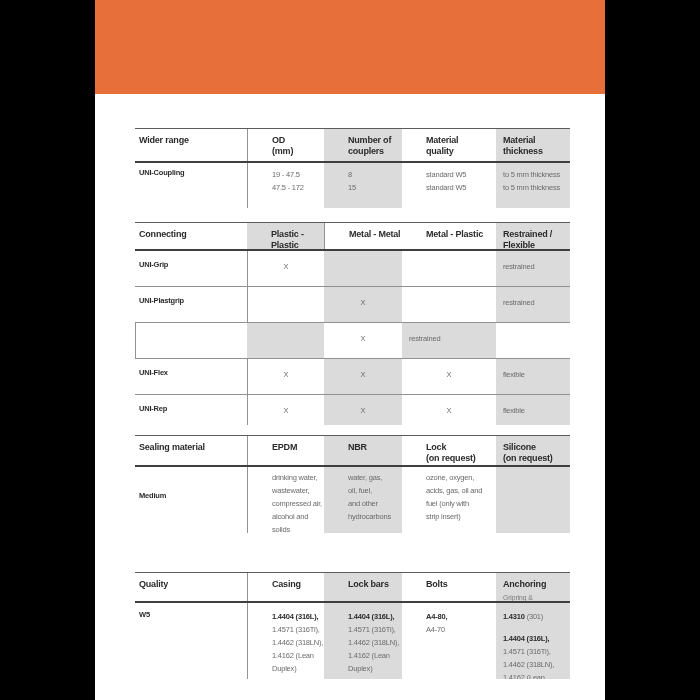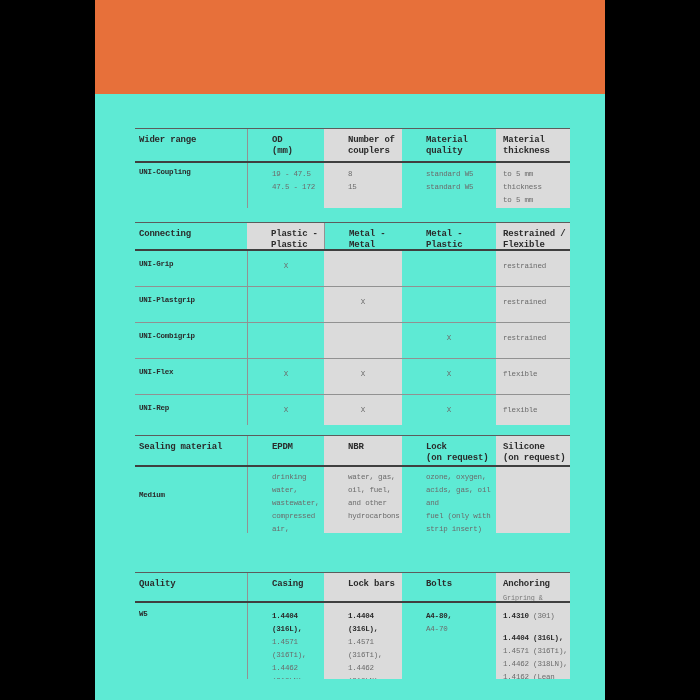--- a/index.html
+++ b/index.html
@@ -1,18 +1,18 @@
 <!DOCTYPE html>
 <html><head>
 <meta charset="utf-8">
 <style>
   html,body{margin:0;padding:0;background:#000;}
   .viewport{position:relative;width:700px;height:700px;background:#000;overflow:hidden;
             font-family:"Liberation Sans","DejaVu Sans",sans-serif;letter-spacing:-0.2px;}
-  .page{position:absolute;left:95px;top:0;width:510px;height:700px;background:#5eead4;font-family:Liberation Mono, monospace;}
+  .page{position:absolute;left:95px;top:0;width:510px;height:700px;background:#ffffff;}
   .brandbar{position:absolute;left:0;top:0;width:510px;height:94px;background:#E7703A;}
 
   .tbl{position:absolute;left:40px;width:435px;}
   .grid{display:grid;grid-template-columns:112px 77px 78px 94px 74px;box-sizing:border-box;}
   .grid>div{box-sizing:border-box;overflow:hidden;}
 
   .hd{border-top:1px solid #5c5c5c;border-bottom:2px solid #3f3f3f;}
   .hd>div{padding-top:6px;font-weight:700;font-size:9px;line-height:10.5px;color:#2b2b2b;}
 
   .shade{background:#dbdbdb;}
@@ -108,21 +108,20 @@
         <div class="c5 shade val">restrained</div>
       </div>
       <div class="grid row sep">
         <div class="c1 lab">UNI-Plastgrip</div>
         <div class="ctr vl val"></div>
         <div class="ctr shade val">X</div>
         <div class="ctr val"></div>
         <div class="c5 shade val">restrained</div>
       </div>
       <div class="grid row sep">
-        <div class="c1 lab">UNI-Combigrip</div>
         <div class="ctr vl val"></div>
         <div class="ctr shade val"></div>
         <div class="ctr val">X</div>
         <div class="c5 shade val">restrained</div>
       </div>
       <div class="grid row sep">
         <div class="c1 lab">UNI-Flex</div>
         <div class="ctr vl val">X</div>
         <div class="ctr shade val">X</div>
         <div class="ctr val">X</div>

